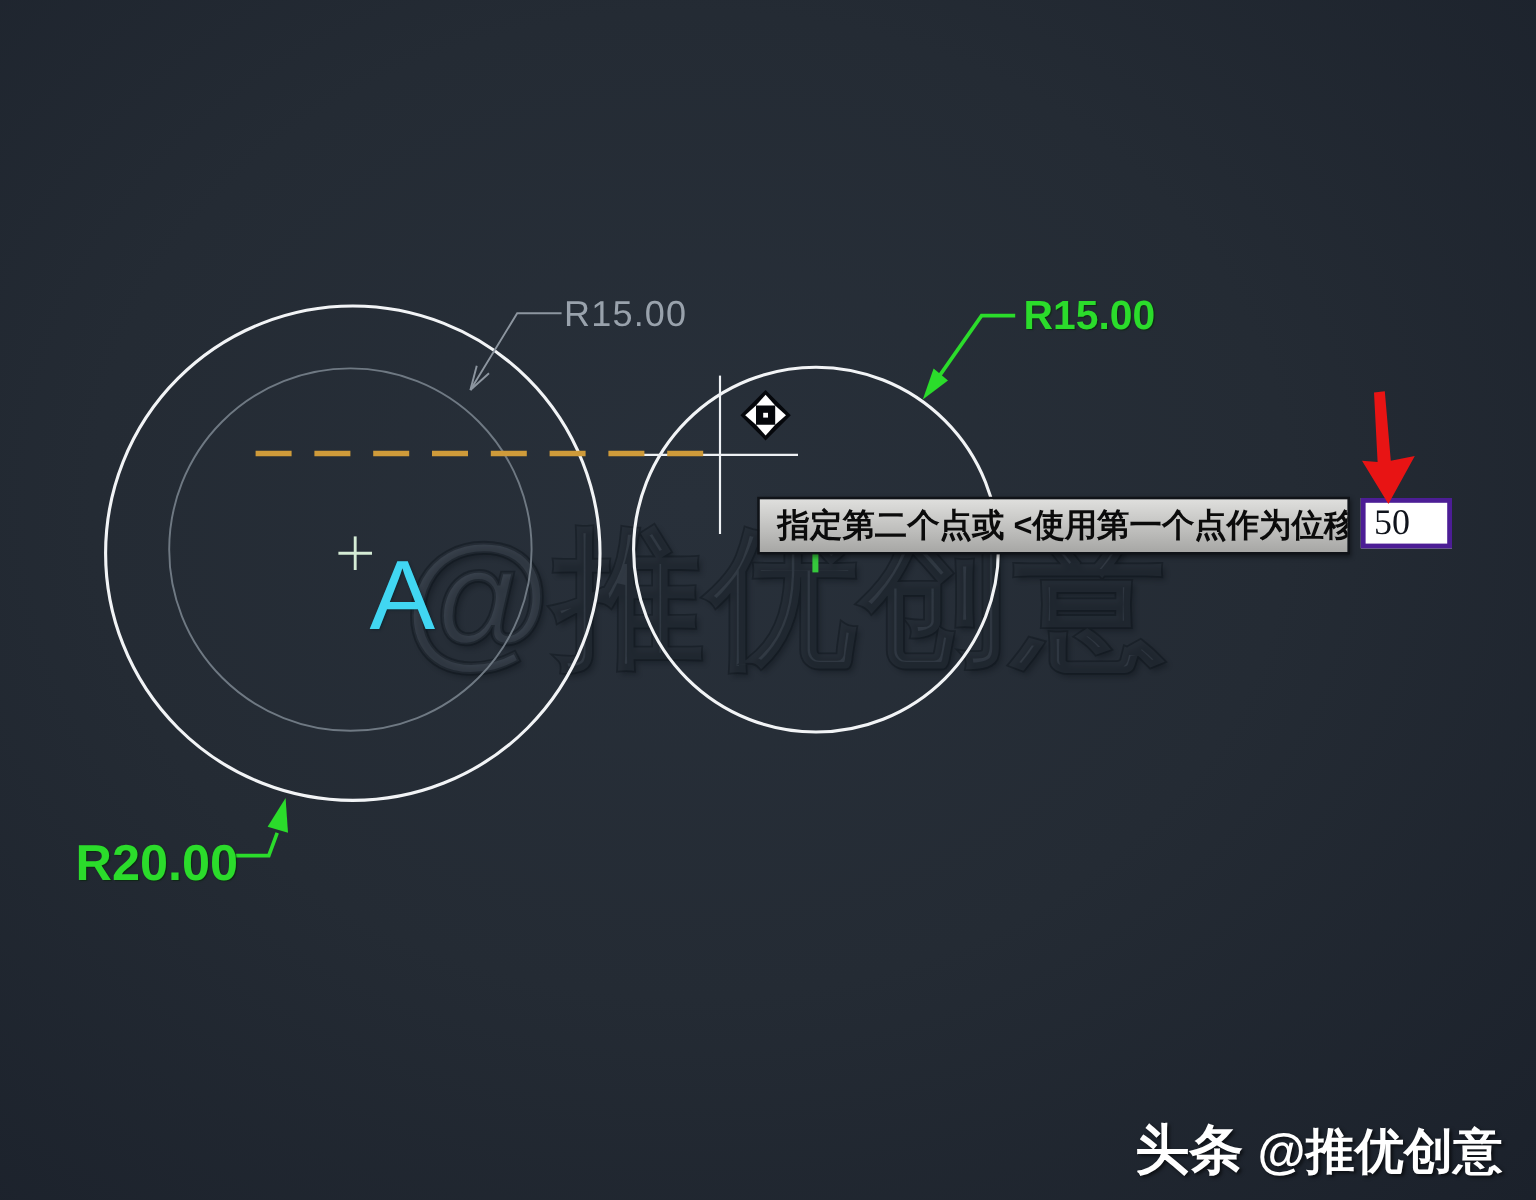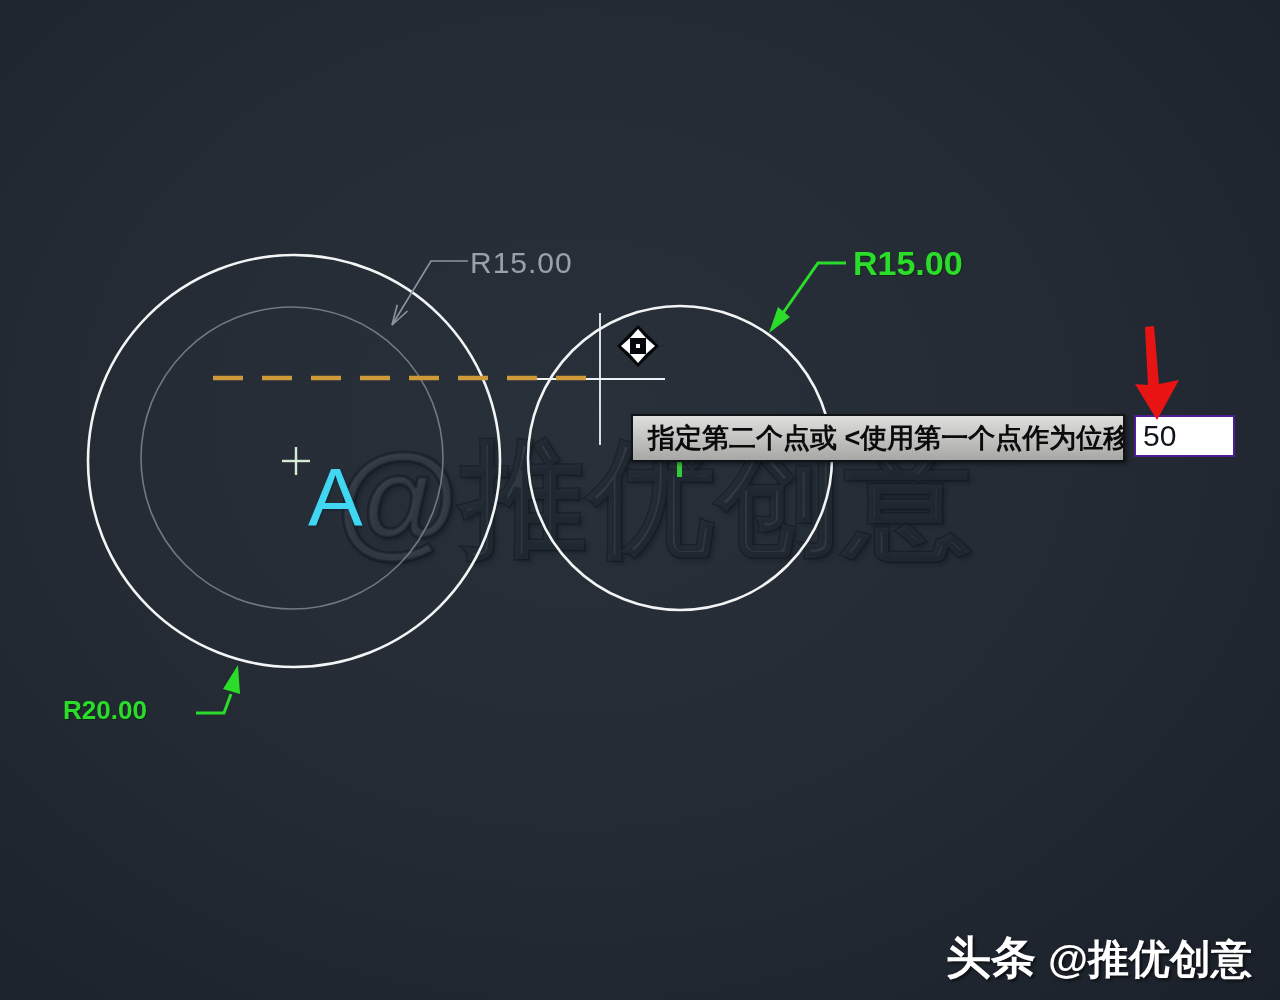--- a/index.html
+++ b/index.html
@@ -23,43 +23,43 @@
   
   .dim-gray{
     left:470px;top:246px;z-index:3;
     font-size:30px;font-weight:400;color:#99a2ac;letter-spacing:1px;white-space:nowrap;
   }
   .dim-green{
     z-index:3;color:#2bdc2b;font-weight:bold;white-space:nowrap;
     text-shadow:1px 1px 1px rgba(0,40,0,0.6);
   }
   #dim-right{left:853px;top:244px;font-size:34px;}
-  #dim-outer{left:63px;top:695px;font-size:26px;}
+  #dim-outer{left:63px;top:695px;font-size:42px;}
   #letter-a{
     left:308px;top:456px;z-index:3;
     font-size:82px;font-weight:400;color:#41d6f2;line-height:1;
     text-shadow:1px 1px 2px rgba(0,30,40,0.5);
   }
   
   #tooltip{
     left:631px;top:414px;width:494px;height:48px;z-index:4;
     background:linear-gradient(#dfdfdd,#a7a7a5);
     border:2px solid #101318;box-sizing:border-box;
     box-shadow:2px 2px 4px rgba(0,0,0,0.45);
     display:flex;align-items:center;
     overflow:hidden;
   }
   #tooltip .txt{
     padding-left:15px;font-size:27px;font-weight:bold;color:#0b0b0b;white-space:nowrap;
   }
   
   #dyn-input{
-    left:1134px;top:415px;width:101px;height:42px;z-index:4;
-    background:#ffffff;border:2px solid #4c1d95;box-sizing:border-box;
-    font-family:Liberation Sans, sans-serif;
+    left:1134px;top:415px;width:76px;height:42px;z-index:4;
+    background:#ffffff;border:4px solid #4c1d95;box-sizing:border-box;
+    font-family:Liberation Serif, serif;
     font-size:30px;font-weight:500;color:#10141c;
     padding:0 0 0 7px;outline:none;
   }
   
   #arrow-layer{left:0;top:0;z-index:5;}
   
   #footer{
     right:28px;top:928px;z-index:6;color:#ffffff;white-space:nowrap;
     text-shadow:2px 2px 3px rgba(0,0,0,0.6);
     display:flex;align-items:baseline;gap:12px;text-align:right;

